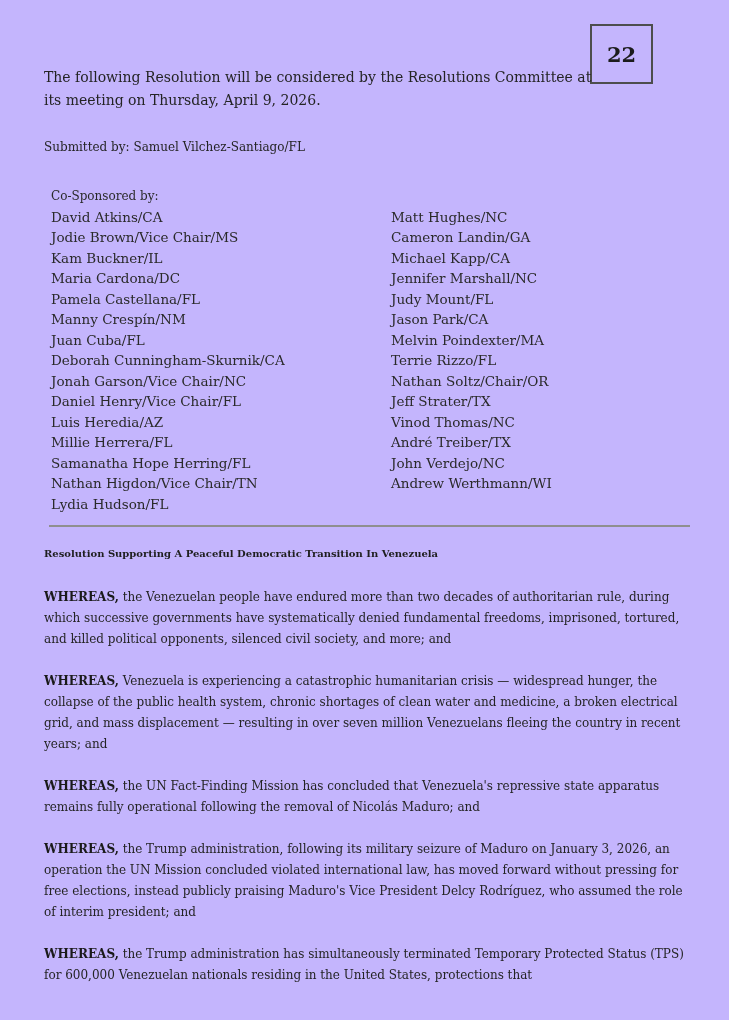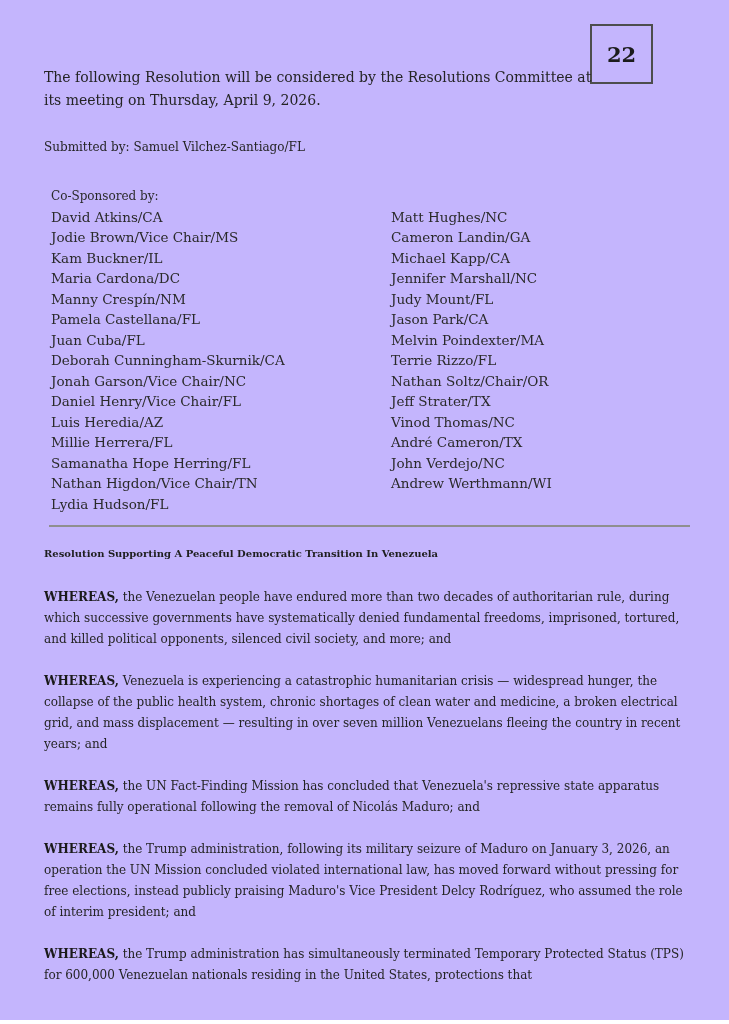--- a/index.html
+++ b/index.html
@@ -105,22 +105,22 @@
     <div class="submitted">Submitted by: Samuel Vilchez-Santiago/FL</div>
 
     <div class="cosponsors">
       <div class="cosponsors-heading">Co-Sponsored by:</div>
       <div class="cols">
         <div class="col left">
             <div class="cosponsor">David Atkins/CA</div>
             <div class="cosponsor">Jodie Brown/Vice Chair/MS</div>
             <div class="cosponsor">Kam Buckner/IL</div>
             <div class="cosponsor">Maria Cardona/DC</div>
+            <div class="cosponsor">Pamela Castellana/FL</div>
             <div class="cosponsor">Manny Crespín/NM</div>
-            <div class="cosponsor">Pamela Castellana/FL</div>
             <div class="cosponsor">Juan Cuba/FL</div>
             <div class="cosponsor">Deborah Cunningham-Skurnik/CA</div>
             <div class="cosponsor">Jonah Garson/Vice Chair/NC</div>
             <div class="cosponsor">Daniel Henry/Vice Chair/FL</div>
             <div class="cosponsor">Luis Heredia/AZ</div>
             <div class="cosponsor">Millie Herrera/FL</div>
             <div class="cosponsor">Samanatha Hope Herring/FL</div>
             <div class="cosponsor">Nathan Higdon/Vice Chair/TN</div>
             <div class="cosponsor">Lydia Hudson/FL</div>
           </div>
@@ -129,21 +129,21 @@
             <div class="cosponsor">Cameron Landin/GA</div>
             <div class="cosponsor">Michael Kapp/CA</div>
             <div class="cosponsor">Jennifer Marshall/NC</div>
             <div class="cosponsor">Judy Mount/FL</div>
             <div class="cosponsor">Jason Park/CA</div>
             <div class="cosponsor">Melvin Poindexter/MA</div>
             <div class="cosponsor">Terrie Rizzo/FL</div>
             <div class="cosponsor">Nathan Soltz/Chair/OR</div>
             <div class="cosponsor">Jeff Strater/TX</div>
             <div class="cosponsor">Vinod Thomas/NC</div>
-            <div class="cosponsor">André Cameron/TX</div>
+            <div class="cosponsor">André Treiber/TX</div>
             <div class="cosponsor">John Verdejo/NC</div>
             <div class="cosponsor">Andrew Werthmann/WI</div>
           </div>
       </div>
     </div>
 
     <hr class="divider">
 
     <div class="resolution-title">Resolution Supporting A Peaceful Democratic Transition In Venezuela</div>
 

